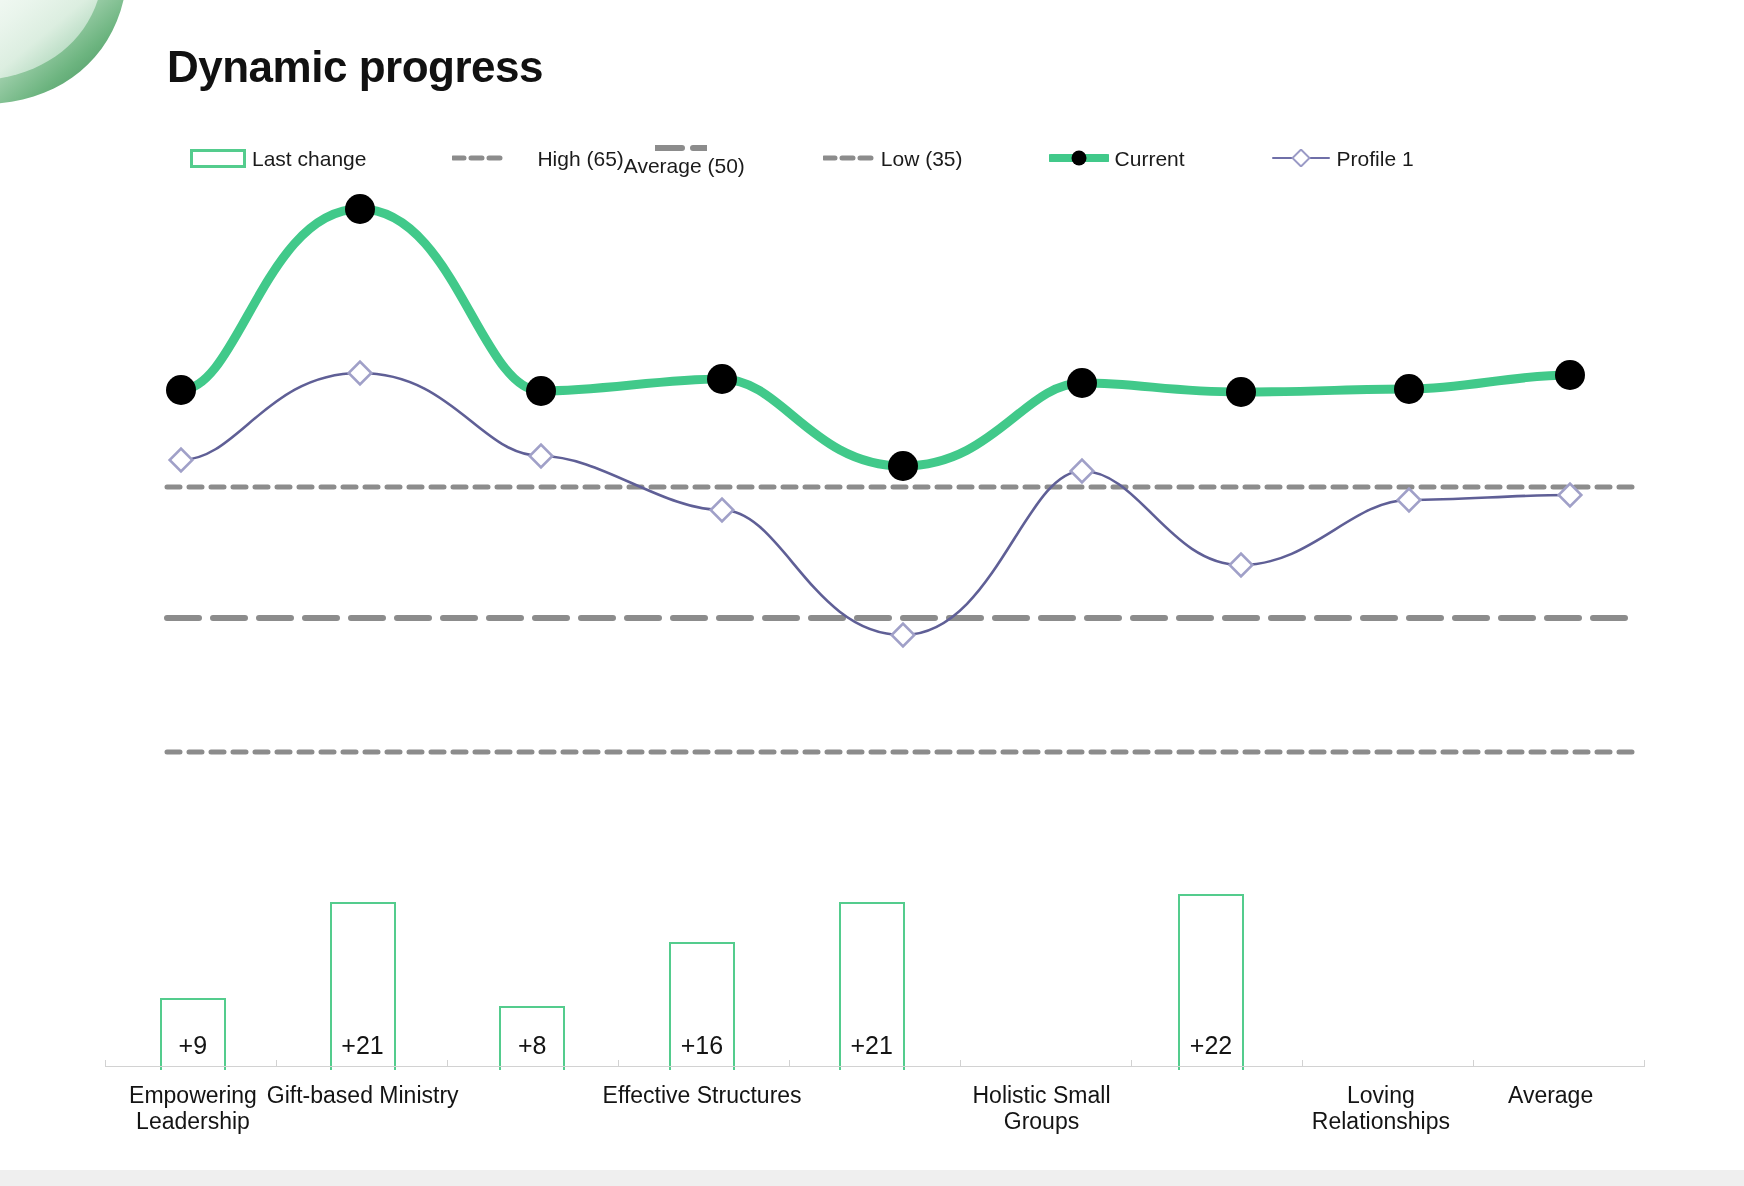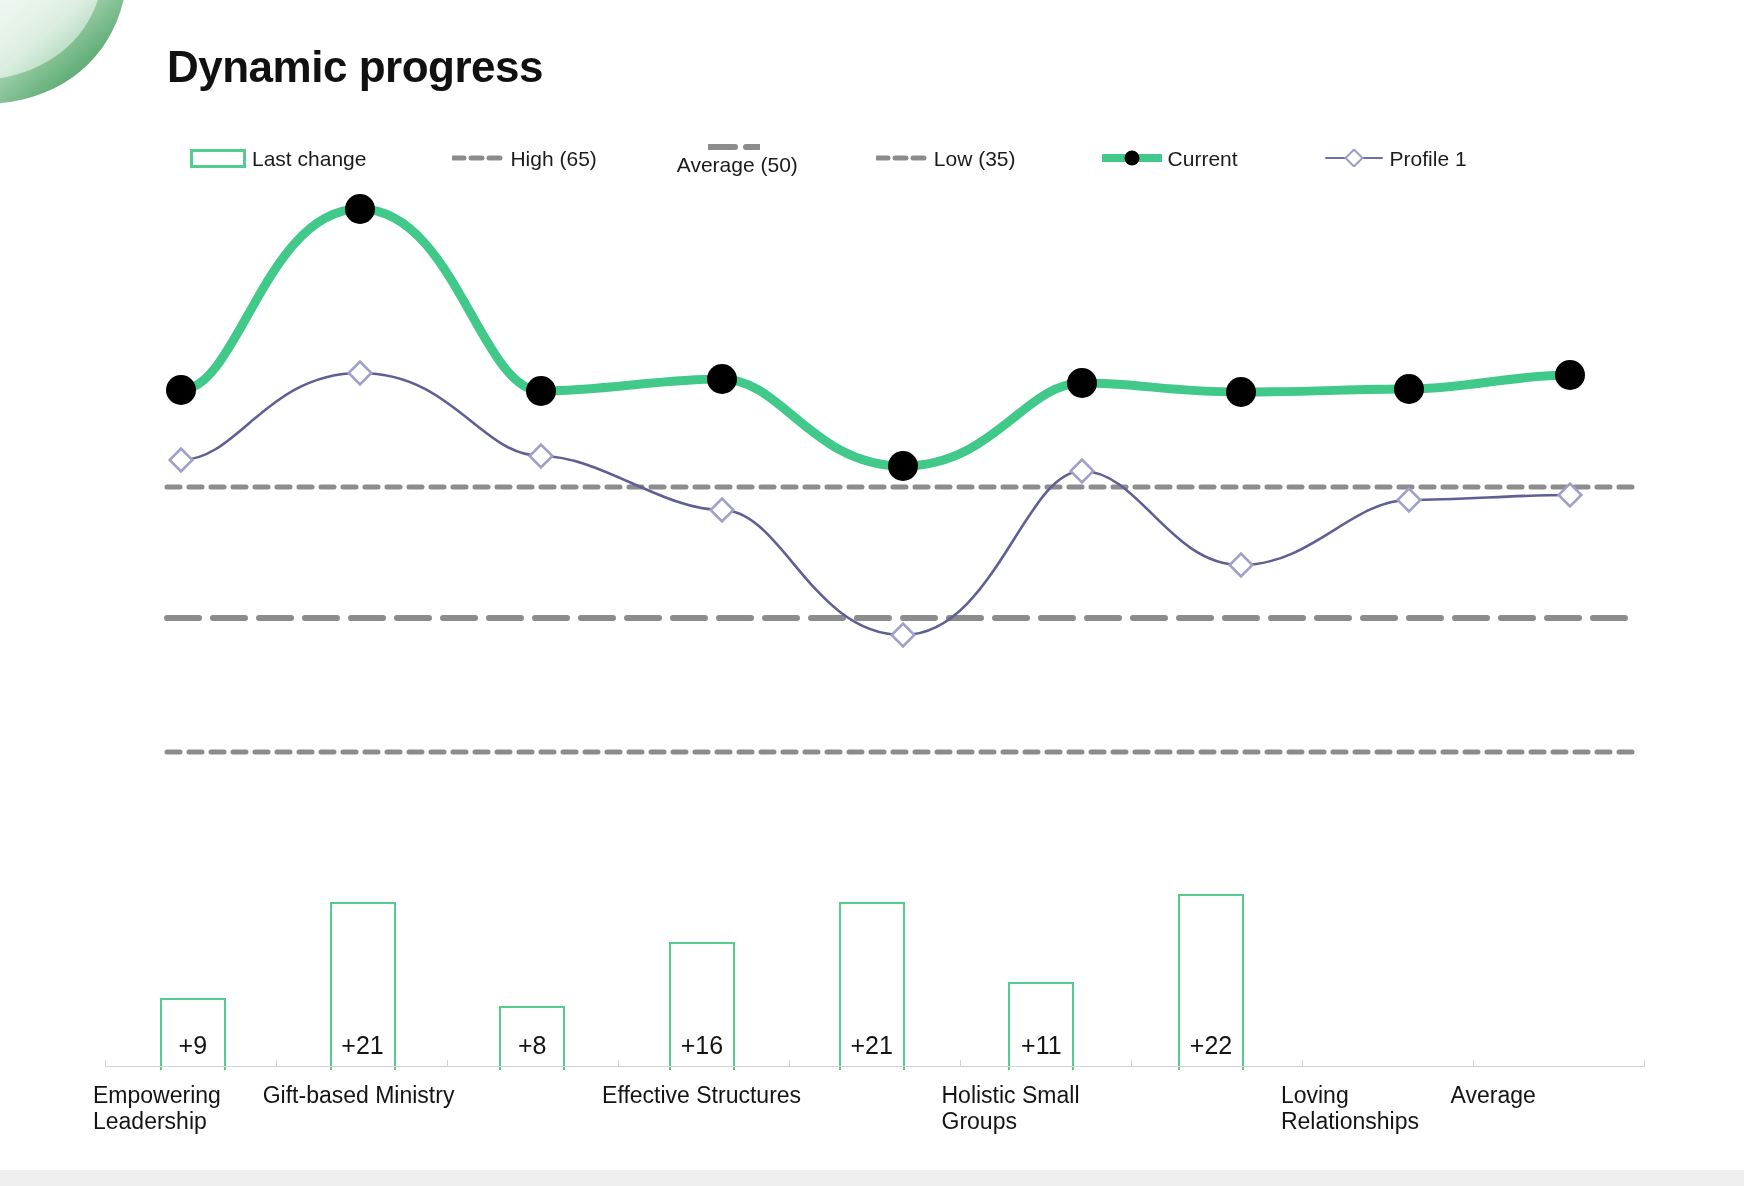--- a/index.html
+++ b/index.html
@@ -44,20 +44,21 @@
   }
 
   
   #legend {
     position: absolute;
     left: 190px;
     top: 140px;
     width: 1450px;
     height: 36px;
     display: flex;
+    align-items: center;
   }
   .legend-item {
     display: flex;
     align-items: center;
     white-space: nowrap;
   }
   .legend-label {
     font-size: 21px;
     color: #1b1b1b;
     line-height: 1;
@@ -150,20 +151,21 @@
     position: absolute;
     left: 108px;
     top: 1082px;
     width: 1528px;
     height: 80px;
   }
   .cat-cell {
     position: absolute;
     top: 0;
     width: 200px;
+    text-align: center;
     font-size: 23px;
     line-height: 1.15;
     color: #141414;
   }
 
   
   #bottom-strip {
     position: absolute;
     left: 0;
     bottom: 0;
@@ -199,21 +201,21 @@
 
   <div id="chart-title">Dynamic progress</div>
 
   <div id="legend">
 
     <div class="legend-item" style="margin-right:86px;">
       <span class="legend-swatch sw-bar"></span>
       <span class="legend-label">Last change</span>
     </div>
 
-    <div class="legend-item" style="margin-right:80px;">
+    <div class="legend-item" style="gap:27px;">
       <span class="legend-swatch sw-line">
         <svg width="52" height="14" viewBox="0 0 52 14" xmlns="http://www.w3.org/2000/svg">
           <line x1="1" y1="7" x2="51" y2="7" stroke="#8c8c8c" stroke-width="5" stroke-dasharray="11 7" stroke-linecap="round"></line>
         </svg>
       </span>
       <span class="legend-label">High (65)</span>
     </div>
 
     <div class="legend-item" style="margin-right:78px;flex-direction:column;">
       <span class="legend-swatch sw-line">
@@ -320,24 +322,20 @@
       <div class="bar-value">+8</div>
     </div>
     <div class="bar-cell" style="left:509.1px;">
       <div class="bar-rect" style="height:128px;"></div>
       <div class="bar-value">+16</div>
     </div>
     <div class="bar-cell" style="left:678.8px;">
       <div class="bar-rect" style="height:168px;"></div>
       <div class="bar-value">+21</div>
     </div>
-    <div class="bar-cell" style="left:848.5px;">
-      <div class="bar-rect" style="height:88px;"></div>
-      <div class="bar-value">+11</div>
-    </div>
     <div class="bar-cell" style="left:1018.2px;text-decoration:underline;">
       <div class="bar-rect" style="height:176px;"></div>
       <div class="bar-value">+22</div>
     </div>
   </div>
 
   <div id="axis-line"></div>
   <div class="axis-tick" style="left:105px;"></div>
   <div class="axis-tick" style="left:276px;"></div>
   <div class="axis-tick" style="left:447px;"></div>

